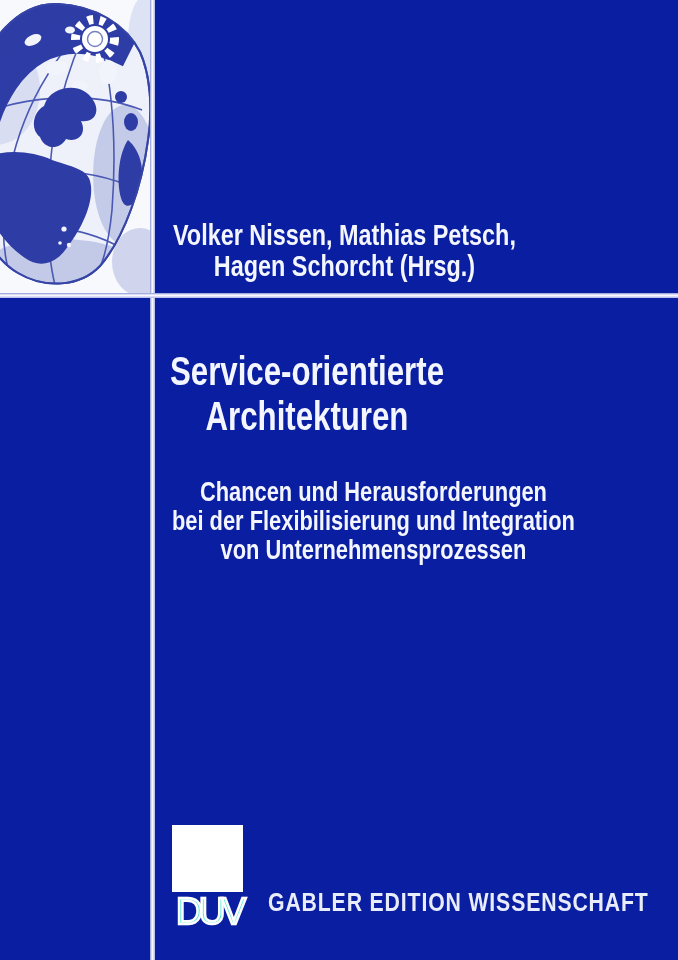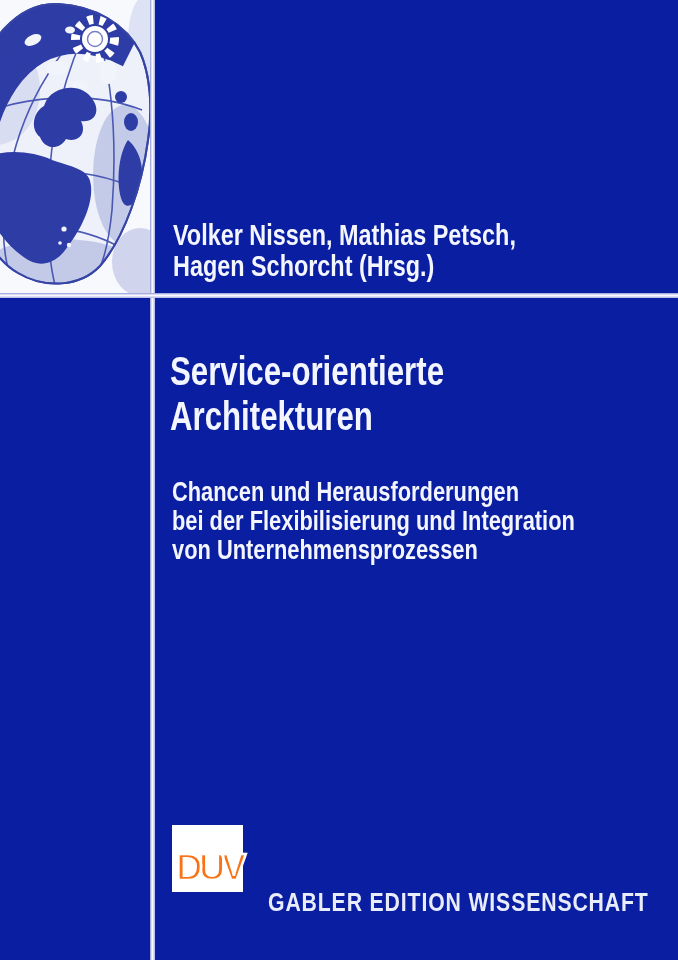--- a/index.html
+++ b/index.html
@@ -1,21 +1,21 @@
 <!DOCTYPE html>
 <html><head>
 <meta charset="utf-8">
 <style>
   html,body{margin:0;padding:0;}
   body{
     width:678px;height:960px;position:relative;overflow:hidden;
     background:#0a1ea1;
     font-family:"Liberation Sans",sans-serif;
   }
-  .cover{position:absolute;inset:0;}
+  .cover{position:absolute;inset:0;text-align:center;}
 
   
   .globe-panel{
     position:absolute;left:0;top:0;width:150px;height:293px;
     background:#f8f9fd;overflow:hidden;
   }
 
   
   .v-line{
     position:absolute;left:150px;top:0;width:5px;height:960px;
@@ -30,23 +30,23 @@
   .txt{position:absolute;color:#f4f6ff;transform:scaleX(0.78);transform-origin:left top;white-space:nowrap;}
   .authors{left:173px;top:219px;font-size:30px;line-height:31px;font-weight:bold;}
   .title{left:170px;top:349px;font-size:40px;line-height:45px;font-weight:bold;}
   .subtitle{left:172px;top:477px;font-size:28px;line-height:29px;font-weight:bold;}
 
   
   .logo-square{
     position:absolute;left:172px;top:825px;width:71px;height:67px;background:#ffffff;
   }
   .logo-text{
-    position:absolute;left:176px;top:849px;
-    font-size:37px;font-weight:bold;letter-spacing:-4px;line-height:37px;
-    color:#f97316;
+    position:absolute;left:176px;top:893px;
+    font-size:37px;font-weight:normal;letter-spacing:-4px;line-height:37px;
+    color:#5eead4;
     -webkit-text-stroke:2.4px #ffffff;
     text-shadow:0 0 1px #ffffff;
   }
   .edition-text{
     position:absolute;left:268px;top:890px;
     font-size:25px;font-weight:bold;line-height:25px;letter-spacing:1px;
     color:#e9ecfa;transform:scaleX(0.85);transform-origin:left top;white-space:nowrap;
   }
 </style>
 </head>

